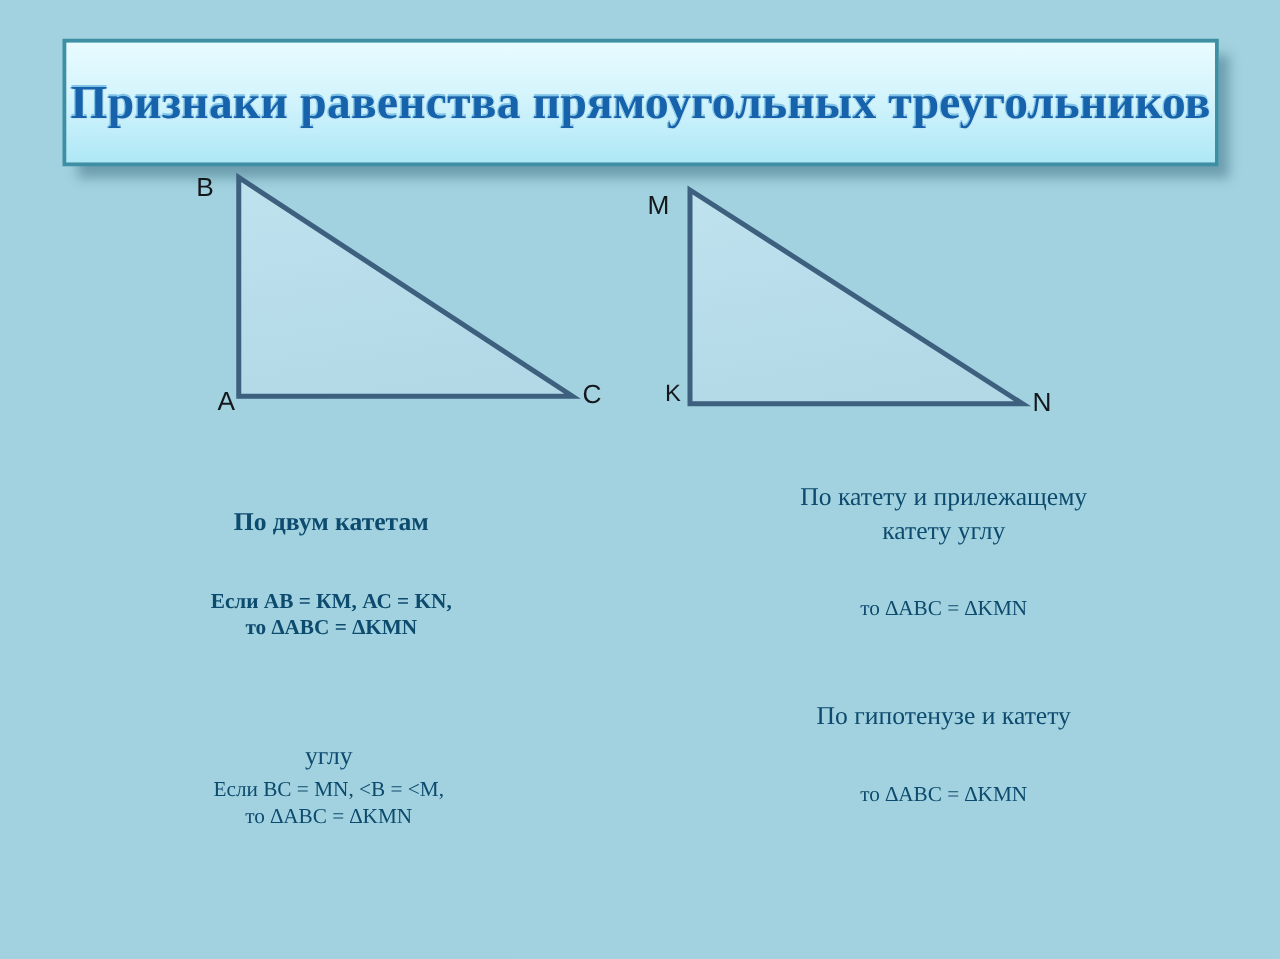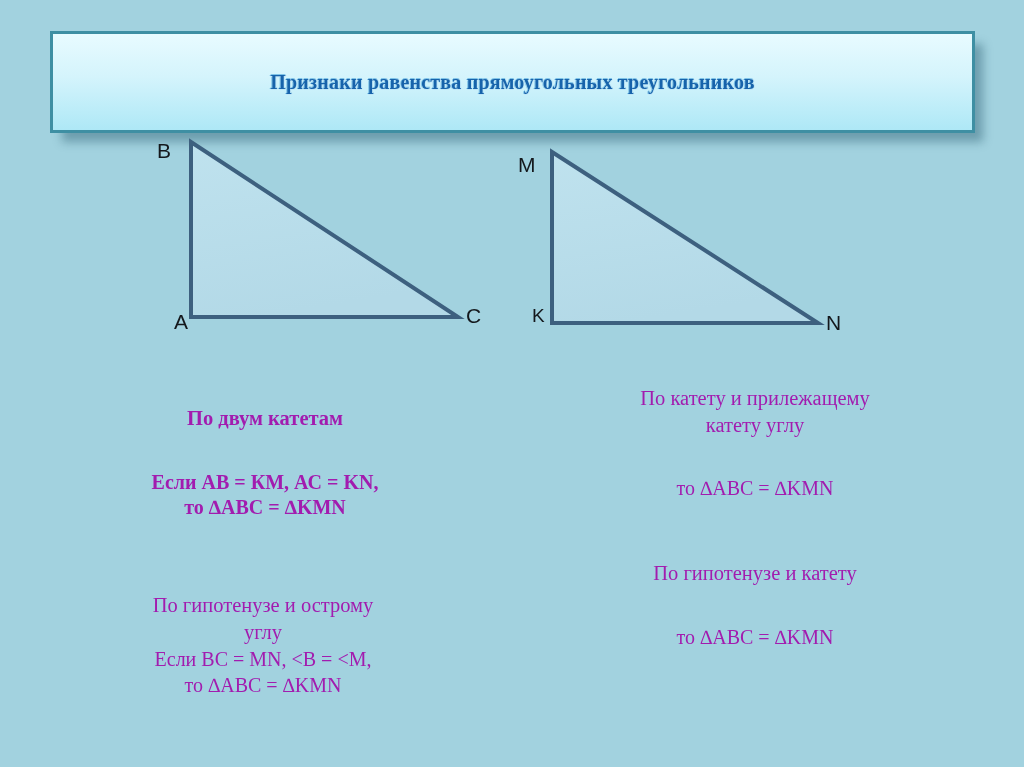--- a/index.html
+++ b/index.html
@@ -32,21 +32,21 @@
     border: 3px solid #3e8fa3;
     background: linear-gradient(180deg, #e8fbff 0%, #d4f4fc 45%, #aee8f6 100%);
     box-shadow: 10px 11px 9px -2px rgba(30, 80, 100, 0.40);
     display: flex;
     align-items: center;
     justify-content: center;
   }
   #title-text {
     font-family: "Liberation Serif", "DejaVu Serif", serif;
     font-weight: bold;
-    font-size: 20px;
+    font-size: 38px;
     letter-spacing: 0.2px;
     color: #1763ab;
     text-shadow:
        0 1px 0 #bfe6f7,
        1px 0 0 #bfe6f7,
       -1px 0 0 #7fc4e8,
        0 -1px 0 #7fc4e8;
     white-space: nowrap;
   }
 
@@ -64,30 +64,30 @@
     font-family: "Liberation Sans", "DejaVu Sans", sans-serif;
     font-size: 21px;
     color: #14181c;
     line-height: 1;
   }
 
   
   .text-block {
     position: absolute;
     text-align: center;
-    color: #a21caf;
+    color: #0c4a6e;
     font-family: "Liberation Serif", "DejaVu Serif", serif;
   }
   .tb-title {
     font-size: 20.5px;
     line-height: 1.30;
     margin: 0;
   }
   .tb-body {
-    font-size: 20px;
+    font-size: 17px;
     line-height: 1.28;
     margin: 0;
   }
   .tb-gap-lg { height: 38px; }
   .tb-gap-sm { height: 2px; }
 
   #block-tl { left: 55px;  top: 405px; width: 420px; font-weight: bold; }
   #block-tr { left: 545px; top: 385px; width: 420px; }
   #block-bl { left: 48px;  top: 592px; width: 430px; }
   #block-br { left: 540px; top: 560px; width: 430px; }
@@ -130,21 +130,20 @@
   </div>
 
   <div class="text-block" id="block-tr">
     <p class="tb-title">По катету и прилежащему</p>
     <p class="tb-title">катету углу</p>
     <div class="tb-gap-lg"></div>
     <p class="tb-body">то ∆ABC = ∆KMN</p>
   </div>
 
   <div class="text-block" id="block-bl">
-    <p class="tb-title">По гипотенузе и острому</p>
     <p class="tb-title">углу</p>
     <div class="tb-gap-sm"></div>
     <p class="tb-body">Если ВС = MN, &lt;В = &lt;М,</p>
     <p class="tb-body">то ∆ABC = ∆KMN</p>
   </div>
 
   <div class="text-block" id="block-br">
     <p class="tb-title">По гипотенузе и катету</p>
     <div class="tb-gap-lg"></div>
     <p class="tb-body">то ∆ABC = ∆KMN</p>

